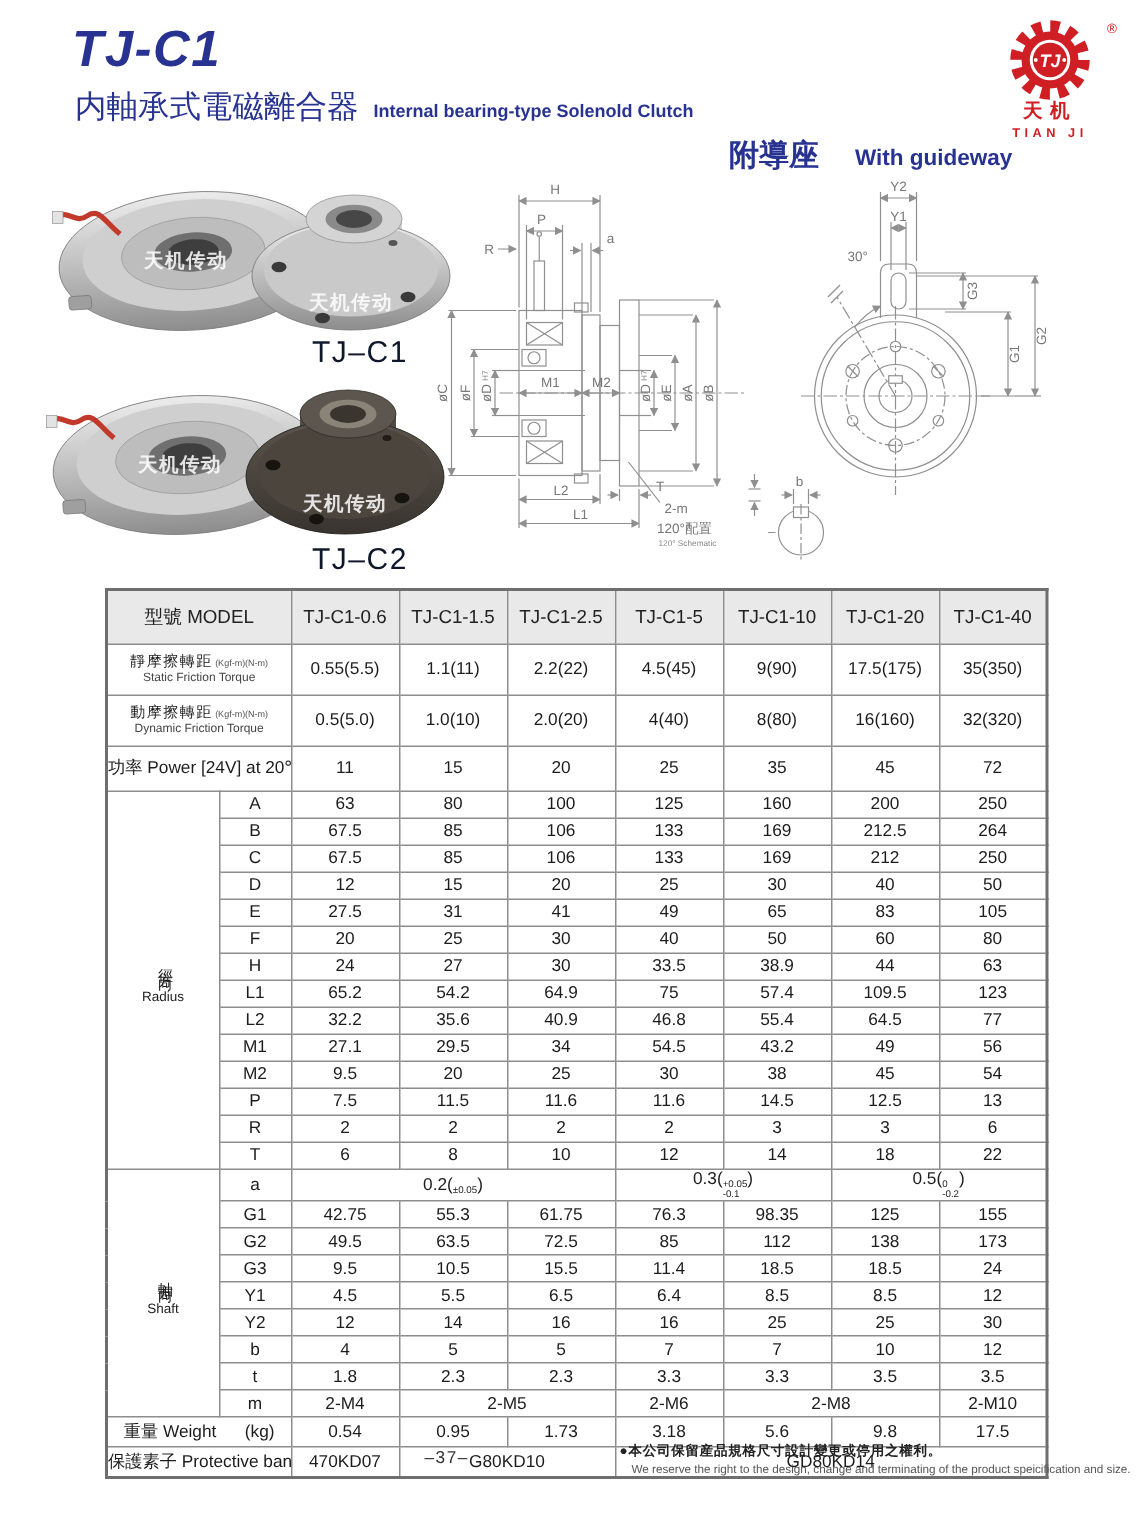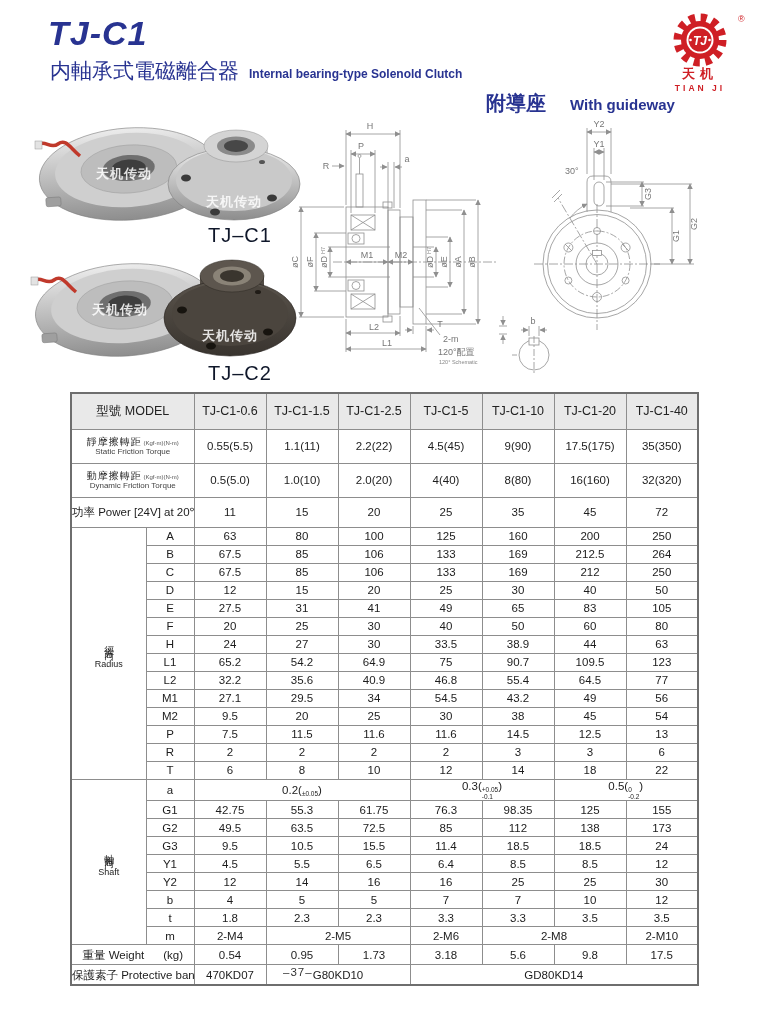--- a/index.html
+++ b/index.html
@@ -472,21 +472,21 @@
           <td>38.9</td>
           <td>44</td>
           <td>63</td>
         </tr>
         <tr>
           <td>L1</td>
           <td>65.2</td>
           <td>54.2</td>
           <td>64.9</td>
           <td>75</td>
-          <td>90.7</td>
+          <td>57.4</td>
           <td>109.5</td>
           <td>123</td>
         </tr>
         <tr>
           <td>L2</td>
           <td>32.2</td>
           <td>35.6</td>
           <td>40.9</td>
           <td>46.8</td>
           <td>55.4</td>
@@ -655,13 +655,17 @@
         <tr class="wide">
           <td class="rowlabel" colspan="2">保護素子 Protective band</td>
           <td colspan="1">470KD07</td>
           <td colspan="2">G80KD10</td>
           <td colspan="4">GD80KD14</td>
         </tr>
       </tbody>
     </table>
 
   <div class="abs page-number">–37–</div>
+  <div class="abs footnote">
+    <div class="fzh"><span></span>●<span>本公司保留産品規格尺寸設計變更或停用之權利。</span></div>
+    <div class="fen">We reserve the right to the design, change and terminating of the product speicification and size.</div>
+  </div>
 </div>
 
 </body></html>

